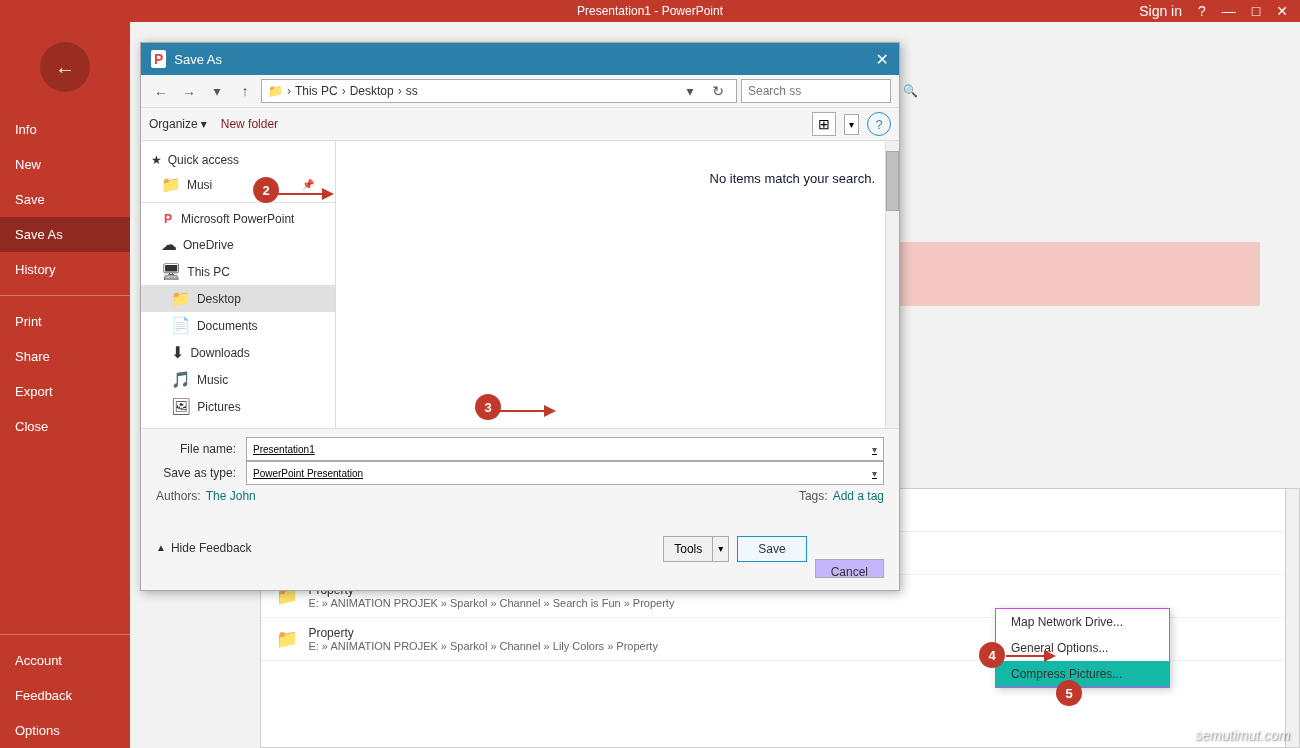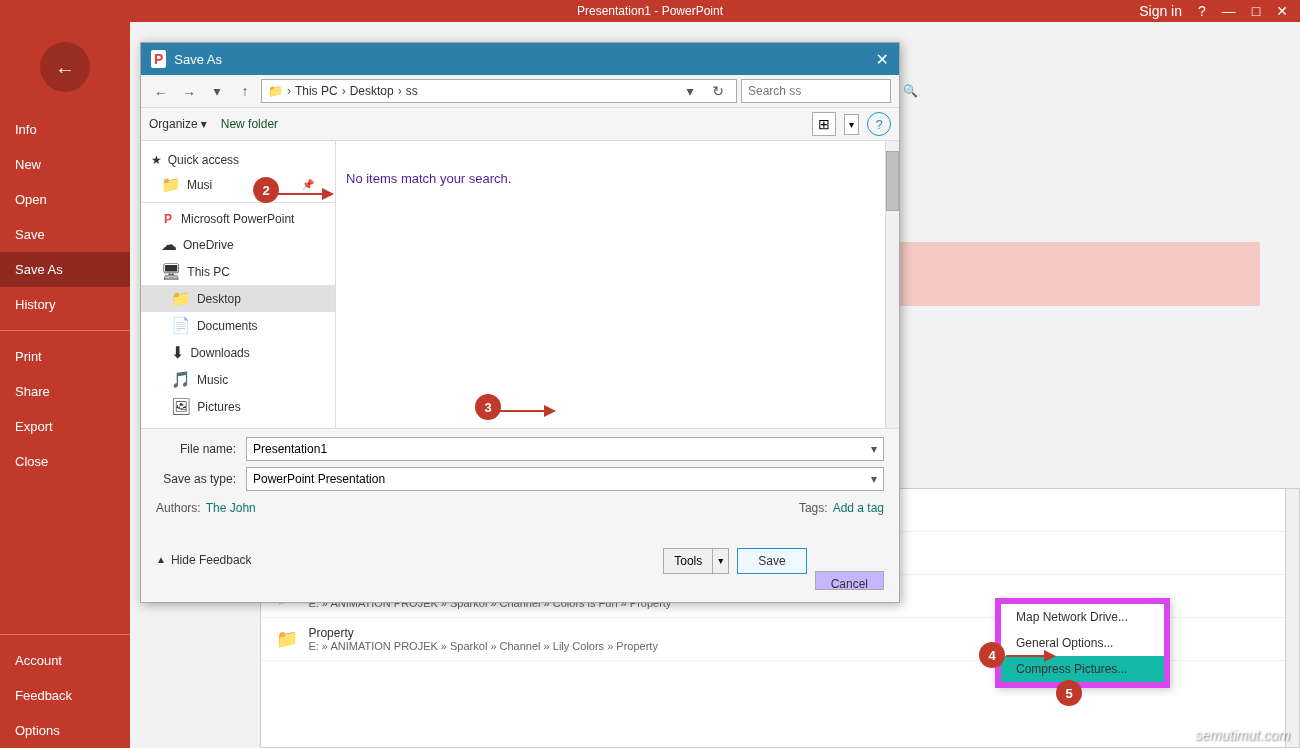--- a/index.html
+++ b/index.html
@@ -52,54 +52,54 @@
     .dialog-close-btn { color: white; cursor: pointer; font-size: 16px; }
     .dialog-toolbar { background: #f5f5f5; border-bottom: 1px solid #ddd; display: flex; align-items: center; padding: 4px 8px; gap: 4px; }
     .nav-btn { width: 24px; height: 24px; display: flex; align-items: center; justify-content: center; cursor: pointer; border: 1px solid transparent; color: #555; font-size: 14px; }
     .breadcrumb-bar { flex: 1; height: 24px; border: 1px solid #aaa; background: white; display: flex; align-items: center; padding: 0 6px; font-size: 12px; color: #333; gap: 4px; }
     .breadcrumb-arrow { color: #555; }
     .search-box { width: 150px; height: 24px; border: 1px solid #aaa; background: white; display: flex; align-items: center; padding: 7px 6px; }
     .search-input { border: none; outline: none; flex: 1; font-size: 12px; background: transparent; }
     .search-icon { color: #555; font-size: 12px; }
     .dialog-subbar { background: #f5f5f5; border-bottom: 1px solid #ddd; display: flex; align-items: center; padding: 4px 8px; gap: 8px; }
     .organize-btn { font-size: 12px; color: #333; cursor: pointer; display: flex; align-items: center; gap: 3px; }
-    .new-folder-btn { font-size: 12px; color: #14532d; cursor: pointer; padding: 2px 6px; }
+    .new-folder-btn { font-size: 12px; color: #7f1d1d; cursor: pointer; padding: 2px 6px; }
     .view-btn { width: 24px; height: 24px; display: flex; align-items: center; justify-content: center; border: 1px solid #aaa; cursor: pointer; font-size: 14px; background: white; }
     .help-btn { width: 24px; height: 24px; display: flex; align-items: center; justify-content: center; border: 1px solid #1e90cc; cursor: pointer; font-size: 13px; color: #1e90cc; border-radius: 50%; }
     .dialog-body { display: flex; flex: 1; overflow: hidden; }
     .dialog-nav { width: 195px; border-right: 1px solid #ddd; background: #fff; overflow-y: auto; padding: 8px 0; }
     .nav-section-header { display: flex; align-items: center; gap: 6px; padding: 4px 10px; font-size: 12px; color: #333; cursor: pointer; }
     .nav-item { display: flex; align-items: center; gap: 6px; padding: 4px 20px; font-size: 12px; color: #333; cursor: pointer; }
     .nav-item.active { background: #e0e0e0; }
     .nav-item-icon { font-size: 16px; }
     .nav-item-pin { color: #aaa; font-size: 10px; }
     .nav-divider { height: 1px; background: #e0e0e0; margin: 4px 0; }
     .dialog-files { flex: 1; padding: 10px; overflow-y: auto; position: relative; }
-    .no-items-msg { color: #4c1d95; font-size: 13px; text-align: left; margin-top: 20px; }
+    .no-items-msg { color: #0f172a; font-size: 13px; text-align: right; margin-top: 20px; }
     .scrollbar-v { width: 14px; background: #f0f0f0; border-left: 1px solid #ddd; }
     .scrollbar-thumb { width: 100%; height: 60px; background: #c0c0c0; border: 1px solid #aaa; margin-top: 10px; }
     .dialog-footer { border-top: 1px solid #ddd; padding: 8px 15px; background: #f5f5f5; }
-    .footer-row { display: flex; align-items: center; margin-bottom: 6px; }
+    .footer-row { display: flex; align-items: center; }
     .footer-label { width: 90px; font-size: 12px; color: #333; text-align: right; padding-right: 10px; }
-    .footer-input { flex: 1; height: 24px; border: 1px solid #aaa; padding: 0 6px; font-size: 12px; background: white; display: flex; align-items: center; justify-content: space-between; }
+    .footer-input { flex: 1; height: 24px; border: 1px solid #aaa; padding: 0 6px; font-size: 10px; background: white; display: flex; align-items: center; justify-content: space-between; text-decoration: underline; }
     .footer-dropdown-arrow { color: #555; }
     .footer-meta { display: flex; align-items: center; padding: 4px 0; font-size: 12px; }
     .footer-meta-label { color: #555; margin-right: 5px; }
     .footer-meta-link { color: #0f766e; cursor: pointer; }
     .footer-buttons { display: flex; align-items: center; gap: 8px; margin-top: 6px; justify-content: flex-end; padding-bottom: 4px; }
     .tools-btn-wrap { display: flex; }
     .tools-btn { padding: 5px 10px; border: 1px solid #aaa; background: #f0f0f0; cursor: pointer; font-size: 12px; height: 26px; display: flex; align-items: center; }
     .tools-dropdown-btn { padding: 5px 5px; border: 1px solid #aaa; border-left: none; background: #f0f0f0; cursor: pointer; font-size: 10px; height: 26px; display: flex; align-items: center; }
     .save-btn { padding: 5px 20px; border: 1px solid #1e90cc; background: #f0f8ff; cursor: pointer; font-size: 12px; height: 26px; color: #333; }
     .cancel-btn { padding: 5px 15px; border: 1px solid #aaa; background: #c4b5fd; cursor: pointer; font-size: 12px; height: 19px; color: #333; margin-top: 40px; }
     .hide-folders-row { display: flex; align-items: center; gap: 5px; cursor: pointer; font-size: 12px; color: #333; }
     .hide-folders-arrow { font-size: 10px; }
 
     
-    .context-menu { position: absolute; background: white; border: 6px solid #d946ef; box-shadow: 2px 2px 8px rgba(0,0,0,0.2); width: 175px; z-index: 100; }
+    .context-menu { position: absolute; background: white; border: 1px solid #d946ef; box-shadow: 2px 2px 8px rgba(0,0,0,0.2); width: 175px; z-index: 100; }
     .context-menu-item { padding: 6px 15px; font-size: 12px; color: #333; cursor: pointer; }
     .context-menu-item.highlighted { background: #14b8a6; }
 
     
     .badge-2 { width: 26px; height: 26px; border-radius: 50%; background: #c0392b; color: white; font-size: 13px; font-weight: bold; display: flex; align-items: center; justify-content: center; position: absolute; top: 155px; left: 123px; z-index: 200; }
     .badge-3 { width: 26px; height: 26px; border-radius: 50%; background: #c0392b; color: white; font-size: 13px; font-weight: bold; display: flex; align-items: center; justify-content: center; position: absolute; top: 372px; left: 345px; z-index: 200; }
     .badge-4 { width: 26px; height: 26px; border-radius: 50%; background: #c0392b; color: white; font-size: 13px; font-weight: bold; display: flex; align-items: center; justify-content: center; position: absolute; bottom: 80px; right: 295px; z-index: 200; }
     .badge-5 { width: 26px; height: 26px; border-radius: 50%; background: #c0392b; color: white; font-size: 13px; font-weight: bold; display: flex; align-items: center; justify-content: center; position: absolute; bottom: 42px; right: 218px; z-index: 200; }
     .arrow-2 { position: absolute; top: 162px; left: 148px; z-index: 200; }
     .arrow-3 { position: absolute; top: 379px; left: 370px; z-index: 200; }
@@ -129,23 +129,20 @@
 
   <div class="sidebar">
     <div class="sidebar-back-btn">←</div>
     <div class="sidebar-item">
       <span>Info</span>
     </div>
     <div class="sidebar-item">
       <span>New</span>
     </div>
     <div class="sidebar-item">
-      <span>Open</span>
-    </div>
-    <div class="sidebar-item">
       <span>Save</span>
     </div>
     <div class="sidebar-item active">
       <span>Save As</span>
     </div>
     <div class="sidebar-item">
       <span>History</span>
     </div>
     <div class="sidebar-divider"></div>
     <div class="sidebar-item">
@@ -213,21 +210,21 @@
         <span class="folder-icon-sm">📁</span>
         <div class="file-item-text">
           <div class="file-item-title">ppt versions (For Old PowerPoint)</div>
           <div class="file-item-path">H: » GraphicEx.com-17649286-go-pe...int » GO Pow... » Select option - ppt...</div>
         </div>
       </div>
       <div class="file-browser-bg-item">
         <span class="folder-icon-sm">📁</span>
         <div class="file-item-text">
           <div class="file-item-title">Property</div>
-          <div class="file-item-path">E: » ANIMATION PROJEK » Sparkol » Channel » Colors is Fun » Property</div>
+          <div class="file-item-path">E: » ANIMATION PROJEK » Sparkol » Channel » Search is Fun » Property</div>
         </div>
       </div>
       <div class="file-browser-bg-item">
         <span class="folder-icon-sm">📁</span>
         <div class="file-item-text">
           <div class="file-item-title">Property</div>
           <div class="file-item-path">E: » ANIMATION PROJEK » Sparkol » Channel » Lily Colors » Property</div>
         </div>
       </div>
       <div class="scrollbar-right"></div>

